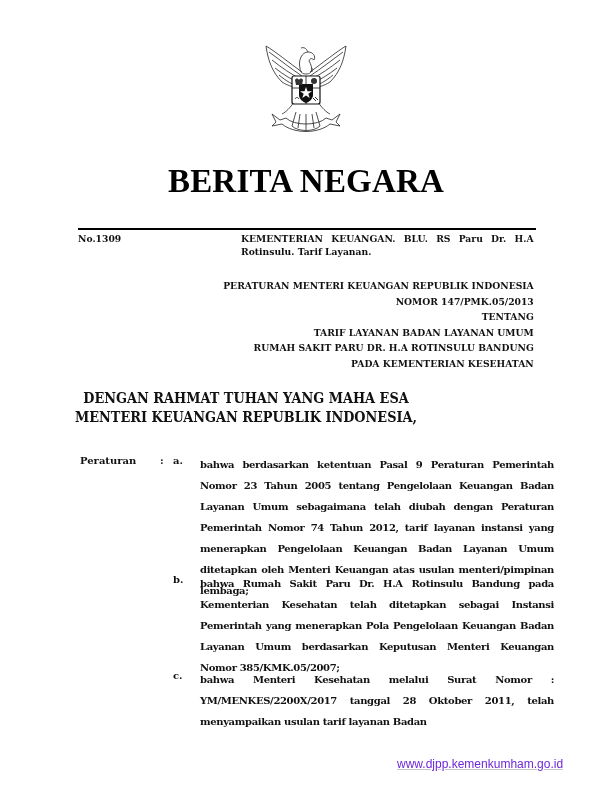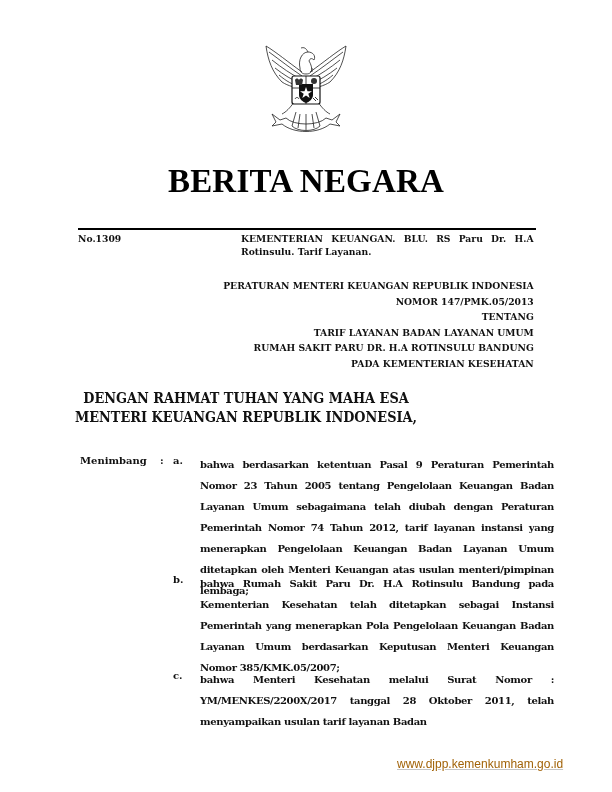--- a/index.html
+++ b/index.html
@@ -144,21 +144,21 @@
     }
     .item-a { top: 454px; }
     .item-b { top: 573px; }
     .item-c { top: 669px; }
     .footer-link {
       position: absolute;
       left: 397px;
       top: 757px;
       font-family: "Liberation Sans", sans-serif;
       font-size: 12px;
-      color: #a16207;
+      color: #6d28d9;
       text-decoration: underline;
       text-decoration-color: #c4c4c4;
     }
   </style>
 </head>
 <body>
 
 <div class="page">
 
   <svg class="emblem" viewBox="0 0 96 100">
@@ -217,21 +217,21 @@
     <div>TARIF LAYANAN BADAN LAYANAN UMUM</div>
     <div>RUMAH SAKIT PARU DR. H.A ROTINSULU BANDUNG</div>
     <div>PADA KEMENTERIAN KESEHATAN</div>
   </div>
 
   <div class="opening">
     <div>DENGAN RAHMAT TUHAN YANG MAHA ESA</div>
     <div>MENTERI KEUANGAN REPUBLIK INDONESIA,</div>
   </div>
 
-  <div class="menimbang-label">Menimbang</div>
+  <div class="menimbang-label">Peraturan</div>
   <div class="menimbang-colon">:</div>
 
   <div class="item item-a">
     <span class="item-letter">a.</span>
     <div class="item-text">bahwa berdasarkan ketentuan Pasal 9 Peraturan Pemerintah Nomor 23 Tahun 2005 tentang Pengelolaan Keuangan Badan Layanan Umum sebagaimana telah diubah dengan Peraturan Pemerintah Nomor 74 Tahun 2012, tarif layanan instansi yang menerapkan Pengelolaan Keuangan Badan Layanan Umum ditetapkan oleh Menteri Keuangan atas usulan menteri/pimpinan lembaga;</div>
   </div>
 
   <div class="item item-b">
     <span class="item-letter">b.</span>
     <div class="item-text">bahwa Rumah Sakit Paru Dr. H.A Rotinsulu Bandung pada Kementerian Kesehatan telah ditetapkan sebagai Instansi Pemerintah yang menerapkan Pola Pengelolaan Keuangan Badan Layanan Umum berdasarkan Keputusan Menteri Keuangan Nomor 385/KMK.05/2007;</div>

